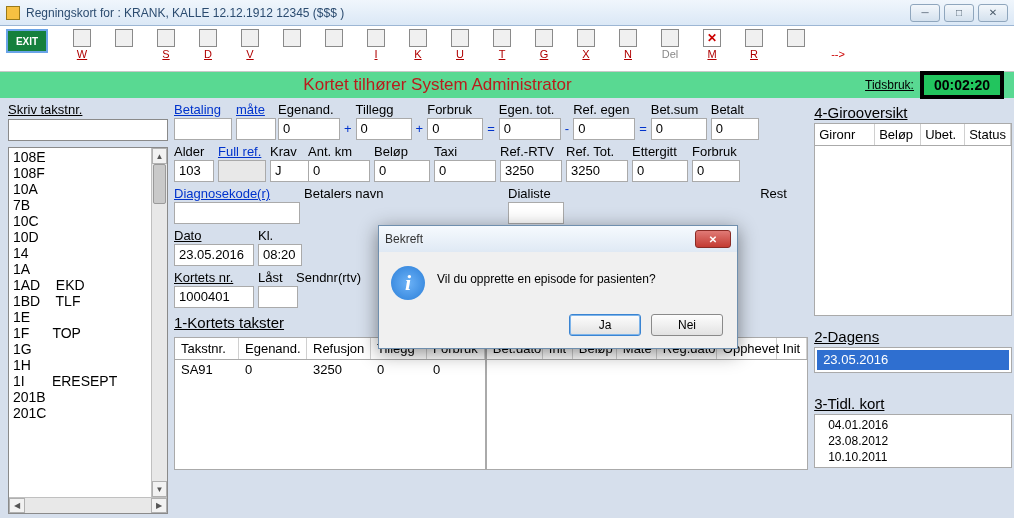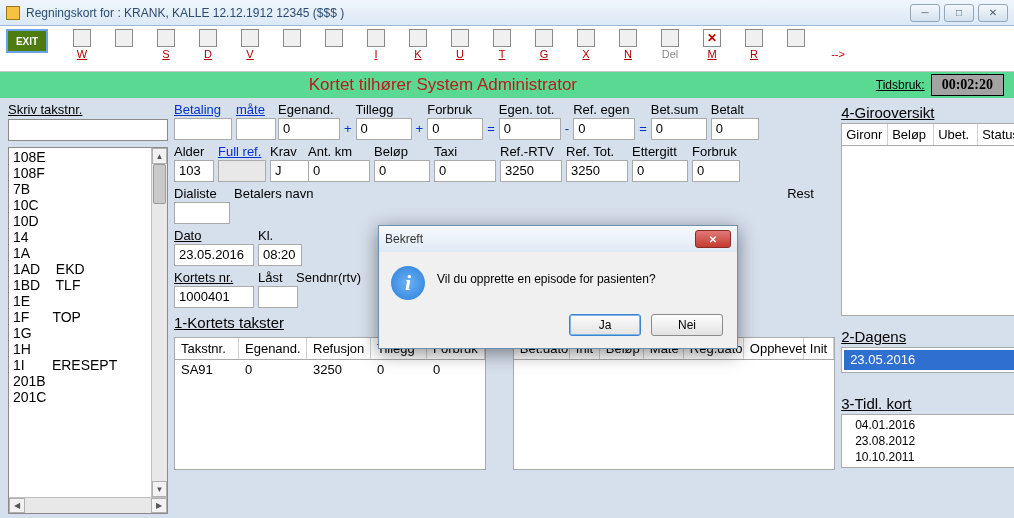--- a/index.html
+++ b/index.html
@@ -12,28 +12,28 @@
   .titlebar .ttext { color: #2b4b6f; font-size: 12px; }
   .titlebar .spacer { flex: 1; }
   .winbtn { width: 30px; height: 18px; margin-left: 4px; border: 1px solid #8fa6bd; border-radius: 3px; background: linear-gradient(#f3f7fb,#d4e1ee); display: flex; align-items: center; justify-content: center; color: #4a5a6a; font-size: 10px; }
 
   
   .toolbar { height: 46px; background: #fff; display: flex; align-items: flex-start; padding: 3px 6px 0 6px; gap: 18px; border-bottom: 1px solid #c8c8c8; }
   .tbtn { display: flex; flex-direction: column; align-items: center; width: 24px; }
   .tbtn .ticon2 { width: 18px; height: 18px; border: 1px solid #8a8a8a; background: #f0f0f0; position: relative; }
   .tbtn .tlabel { font-size: 11px; text-decoration: underline; margin-top: 1px; }
   .tbtn.red .tlabel { color: #b00000; }
-  .exitbtn { width: 42px; height: 24px; background: #4d7c0f; color: #fff; font-weight: bold; font-size: 10px; border: 2px solid #6aa4e8; display: flex; align-items: center; justify-content: center; margin-right: 4px; }
+  .exitbtn { width: 42px; height: 24px; background: #15803d; color: #fff; font-weight: bold; font-size: 10px; border: 2px solid #6aa4e8; display: flex; align-items: center; justify-content: center; margin-right: 4px; }
 
   
   .ownerbar { height: 26px; background: #59d992; display: flex; align-items: center; padding: 0 10px; }
   .ownerbar .ownertext { flex: 1; text-align: center; font-size: 17px; color: #b91c1c; }
   .ownerbar .tidwrap { display: flex; align-items: center; gap: 6px; }
   .ownerbar .tidlabel { text-decoration: underline; color: #000; }
-  .timebox { background: #a3a3a3; border: 1px solid #000000; padding: 2px 10px; font-family: Liberation Serif, serif; font-size: 14px; font-weight: bold; }
+  .timebox { background: #22c55e; border: 4px solid #000000; padding: 2px 10px; font-family: Liberation Sans, sans-serif; font-size: 14px; font-weight: bold; }
 
   
   .main { display: flex; padding: 4px 8px 2px 8px; gap: 6px; height: 418px; }
 
   
   .leftcol { width: 160px; display: flex; flex-direction: column; }
   .lbl { font-size: 13px; text-decoration: underline; color: #000; margin-bottom: 2px; }
   .txtin { background: #fff; border: 1px solid #8a8a8a; height: 22px; padding: 2px 4px; font-size: 13px; }
   .listbox { flex: 1; background: #fff; border: 1px solid #8a8a8a; margin-top: 6px; overflow: hidden; position: relative; }
   .listinner { padding: 1px 2px; }
@@ -77,21 +77,21 @@
   .modal .mtitle { height: 26px; background: linear-gradient(#f6fafe,#dfe9f4); display:flex; align-items:center; padding:0 6px; font-size:12px; color:#333; }
   .modal .mtitle .spacer { flex:1; }
   .modal .mclose { width: 36px; height: 18px; background: linear-gradient(#e07a76,#c33b32); border:1px solid #8a2b25; border-radius:3px; color:#fff; display:flex;align-items:center;justify-content:center; font-size:10px; font-weight:bold;}
   .modal .mbody { display:flex; padding:14px 12px; gap:12px; align-items:flex-start; }
   .modal .micon { width:34px; height:34px; border-radius:50%; background: radial-gradient(#6cb2f7,#2a7ed8); color:#fff; display:flex; align-items:center; justify-content:center; font-family: "Times New Roman", serif; font-style: italic; font-weight:bold; font-size:22px; }
   .modal .mtext { font-size:12px; padding-top:6px; }
   .modal .mbtns { display:flex; justify-content:flex-end; gap:10px; padding:0 14px 12px 0; }
   .modal .mbtn { width:72px; height:22px; border:1px solid #8a8a8a; border-radius:3px; background:linear-gradient(#fdfdfd,#e2e2e2); font-size:12px; display:flex;align-items:center;justify-content:center; }
   .modal .mbtn.primary { border:1px solid #3a84d2; box-shadow: 0 0 0 1px #7db4ea inset; }
 
-  .twocol { display:flex; gap:27px; margin-top:4px; }
+  .twocol { display:flex; gap:0; margin-top:4px; }
   .twocol > div { flex:1; }
 </style>
 </head>
 <body>
 
 <div class="window">
 
   <div class="titlebar">
     <div class="ticon"></div>
     <div class="ttext">Regningskort for :  KRANK, KALLE 12.12.1912 12345 ($$$ )</div>
@@ -191,20 +191,21 @@
 
   <div class="main">
 
     <div class="leftcol">
       <div class="lbl">Skriv takstnr.</div>
       <input class="txtin" value="" style="">
       <div class="listbox">
         <div class="listinner">
           <div class="listrow">108E</div>
           <div class="listrow">108F</div>
+          <div class="listrow">10A</div>
           <div class="listrow">7B</div>
           <div class="listrow">10C</div>
           <div class="listrow">10D</div>
           <div class="listrow">14</div>
           <div class="listrow">1A</div>
           <div class="listrow">1AD    EKD</div>
           <div class="listrow">1BD    TLF</div>
           <div class="listrow">1E</div>
           <div class="listrow">1F      TOP</div>
           <div class="listrow">1G</div>
@@ -309,26 +310,30 @@
             <div class="flabel">Ettergitt</div>
             <div class="readbox">0</div>
           </div>
         <div class="fcell" style="width:48px">
             <div class="flabel">Forbruk</div>
             <div class="readbox">0</div>
           </div>
       </div>
 
       <div class="fieldgrid">
+        <div class="fcell" style="width:126px">
+            <div class="flabel blue u">Diagnosekode(r)</div>
+            <div class="readbox"></div>
+          </div>
+        <div class="fcell" style="width:200px">
+            <div class="flabel">Betalers navn</div>
+          </div>
         <div class="fcell" style="width:56px">
             <div class="flabel">Dialiste</div>
             <div class="readbox"></div>
-          </div>
-        <div class="fcell" style="width:200px">
-            <div class="flabel">Betalers navn</div>
           </div>
         <div style="flex:1"></div>
         <div class="fcell" style="width:48px">
             <div class="flabel">Rest</div>
           </div>
       </div>
 
       <div class="fieldgrid">
         <div class="fcell" style="width:80px">
             <div class="flabel u">Dato</div>
@@ -385,21 +390,21 @@
             <div class="th" style="flex:1">Init</div>
           </div>
           <div class="tablebody"></div>
         </div>
       </div>
     </div>
 
     <div class="rightcol">
       <div class="sectlabel">4-Girooversikt</div>
       <div class="panelhead">
-        <div class="ph" style="width:46px">Gironr</div>
+        <div class="ph" style="width:60px">Gironr</div>
         <div class="ph" style="width:46px">Beløp</div>
         <div class="ph" style="width:44px">Ubet.</div>
         <div class="ph" style="flex:1">Status</div>
       </div>
       <div class="panelbody" style="min-height:170px"></div>
 
       <div style="height:10px"></div>
       <div class="smallsect">
         <div class="sectlabel">2-Dagens</div>
         <div style="background:#fff;border:1px solid #aaa;padding:2px;">

